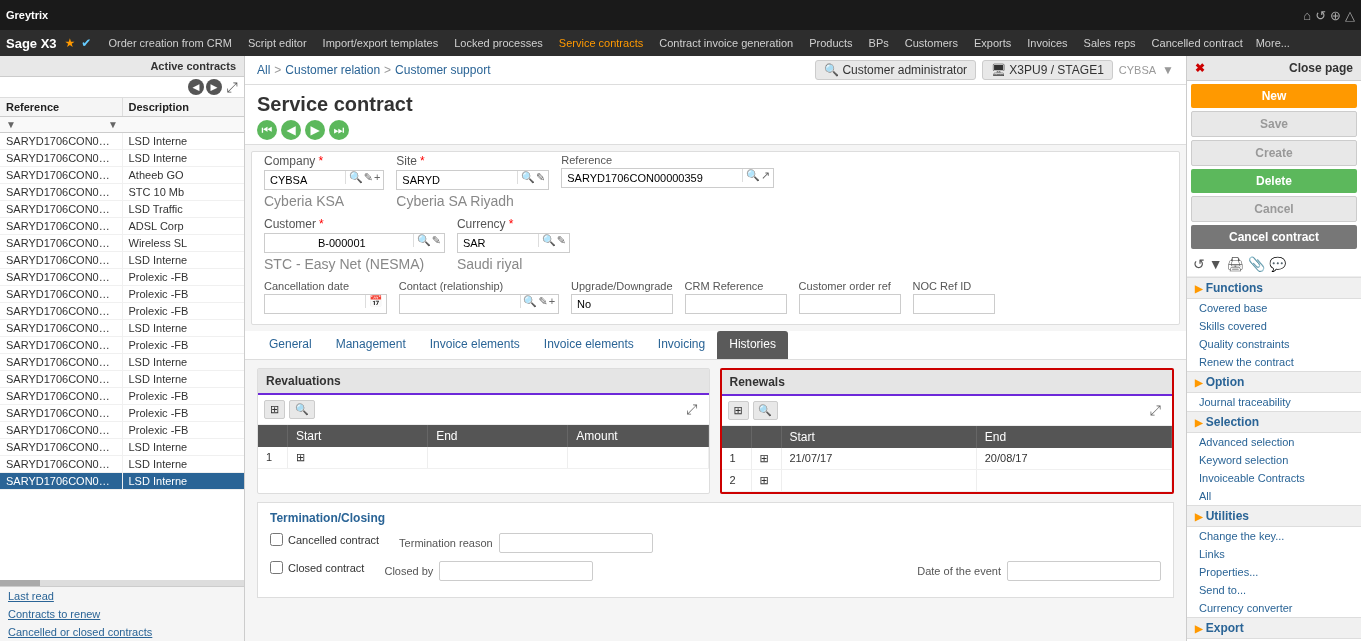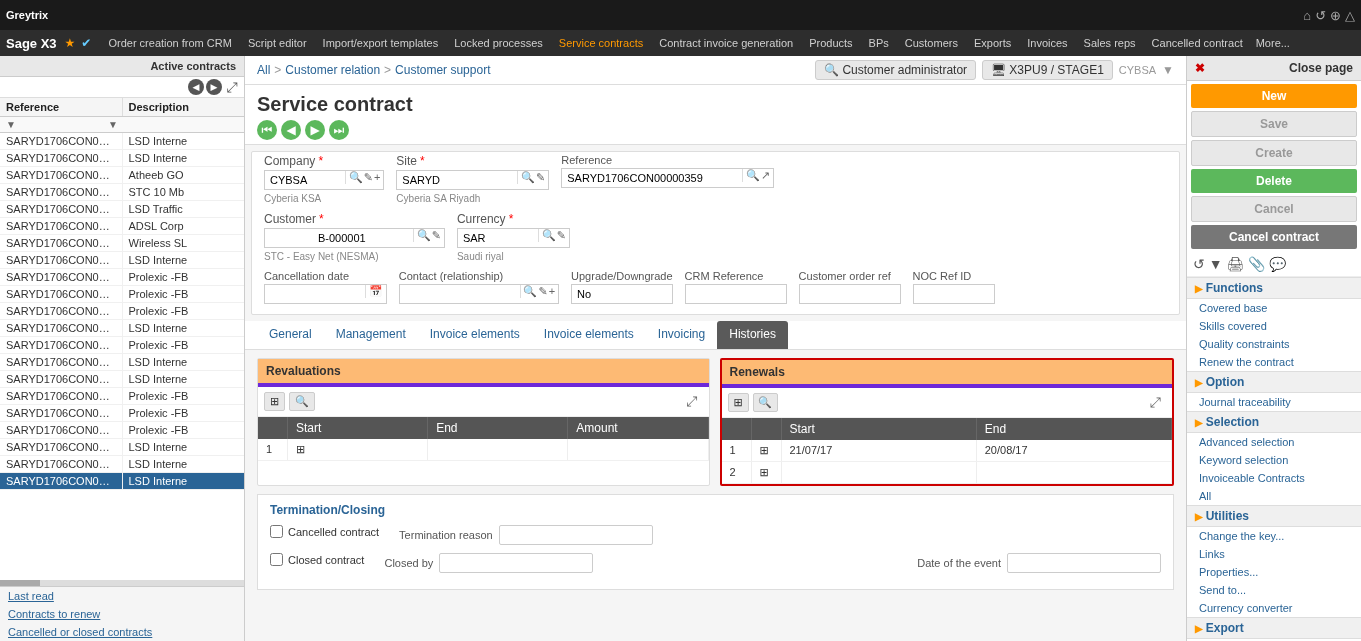--- a/index.html
+++ b/index.html
@@ -66,31 +66,31 @@
     
     .form-section { background: #fff; padding: 2px 12px; margin: 6px; border: 1px solid #ddd; border-radius: 2px; }
     .form-row { display: flex; gap: 12px; margin-bottom: 8px; align-items: flex-start; }
     .form-group { display: flex; flex-direction: column; gap: 2px; }
     .form-label { font-size: 11px; color: #555; white-space: nowrap; }
     .form-label .required { color: red; }
     .form-input-wrap { display: flex; align-items: flex-start; border: 1px solid #ccc; background: #fff; border-radius: 0; }
     .form-input { border: none; outline: none; padding: 3px 5px; font-size: 11px; min-width: 80px; background: transparent; }
     .form-input-wrap .input-icons { display: flex; gap: 1px; border-left: 1px solid #ddd; padding: 0 3px; }
     .form-input-wrap .input-icons span { color: #666; font-size: 11px; cursor: pointer; }
-    .form-hint { font-size: 10px; color: #888; margin-top: 1px; }
+    .form-hint { font-size: 14px; color: #888; margin-top: 1px; }
 
     
     .tabs-bar { background: #fff; padding: 0 12px; border-bottom: 1px solid #ddd; display: flex; gap: 0; }
     .tab { padding: 6px 12px; font-size: 12px; color: #2a6496; cursor: pointer; border-bottom: 2px solid transparent; }
     .tab.active { background: #5a5a5a; color: #fff; border-radius: 3px 3px 0 0; }
 
     
     .content-panels { display: flex; gap: 10px; padding: 8px 12px; }
     .panel { flex: 1; border: 1px solid #ddd; background: #fff; border-radius: 2px; }
-    .panel-header { background: #fdba74; padding: 5px 8px; font-weight: bold; font-size: 12px; color: #333; border-bottom: 4px solid #6d28d9; }
+    .panel-header { background: #e5e5e5; padding: 5px 8px; font-weight: bold; font-size: 12px; color: #333; border-bottom: 2px solid #6d28d9; }
     .panel-toolbar { display: flex; gap: 4px; padding: 4px 6px; border-bottom: 1px solid #eee; align-items: center; }
     .panel-toolbar button { background: #e8e8e8; border: 1px solid #ccc; border-radius: 2px; padding: 2px 5px; font-size: 11px; cursor: pointer; color: #333; }
     .panel-toolbar .expand-btn { margin-left: auto; background: none; border: none; color: #666; font-size: 14px; cursor: pointer; }
     .grid-header { display: flex; background: #555; color: #fff; font-size: 11px; }
     .grid-header-cell { padding: 4px 8px; flex: 1; border-right: 1px solid #666; }
     .grid-header-cell.narrow { flex: 0 0 30px; }
     .grid-row { display: flex; border-bottom: 1px solid #f0f0f0; }
     .grid-cell { padding: 4px 8px; flex: 1; font-size: 11px; color: #333; border-right: 1px solid #eee; }
     .grid-cell.narrow { flex: 0 0 30px; }
 

